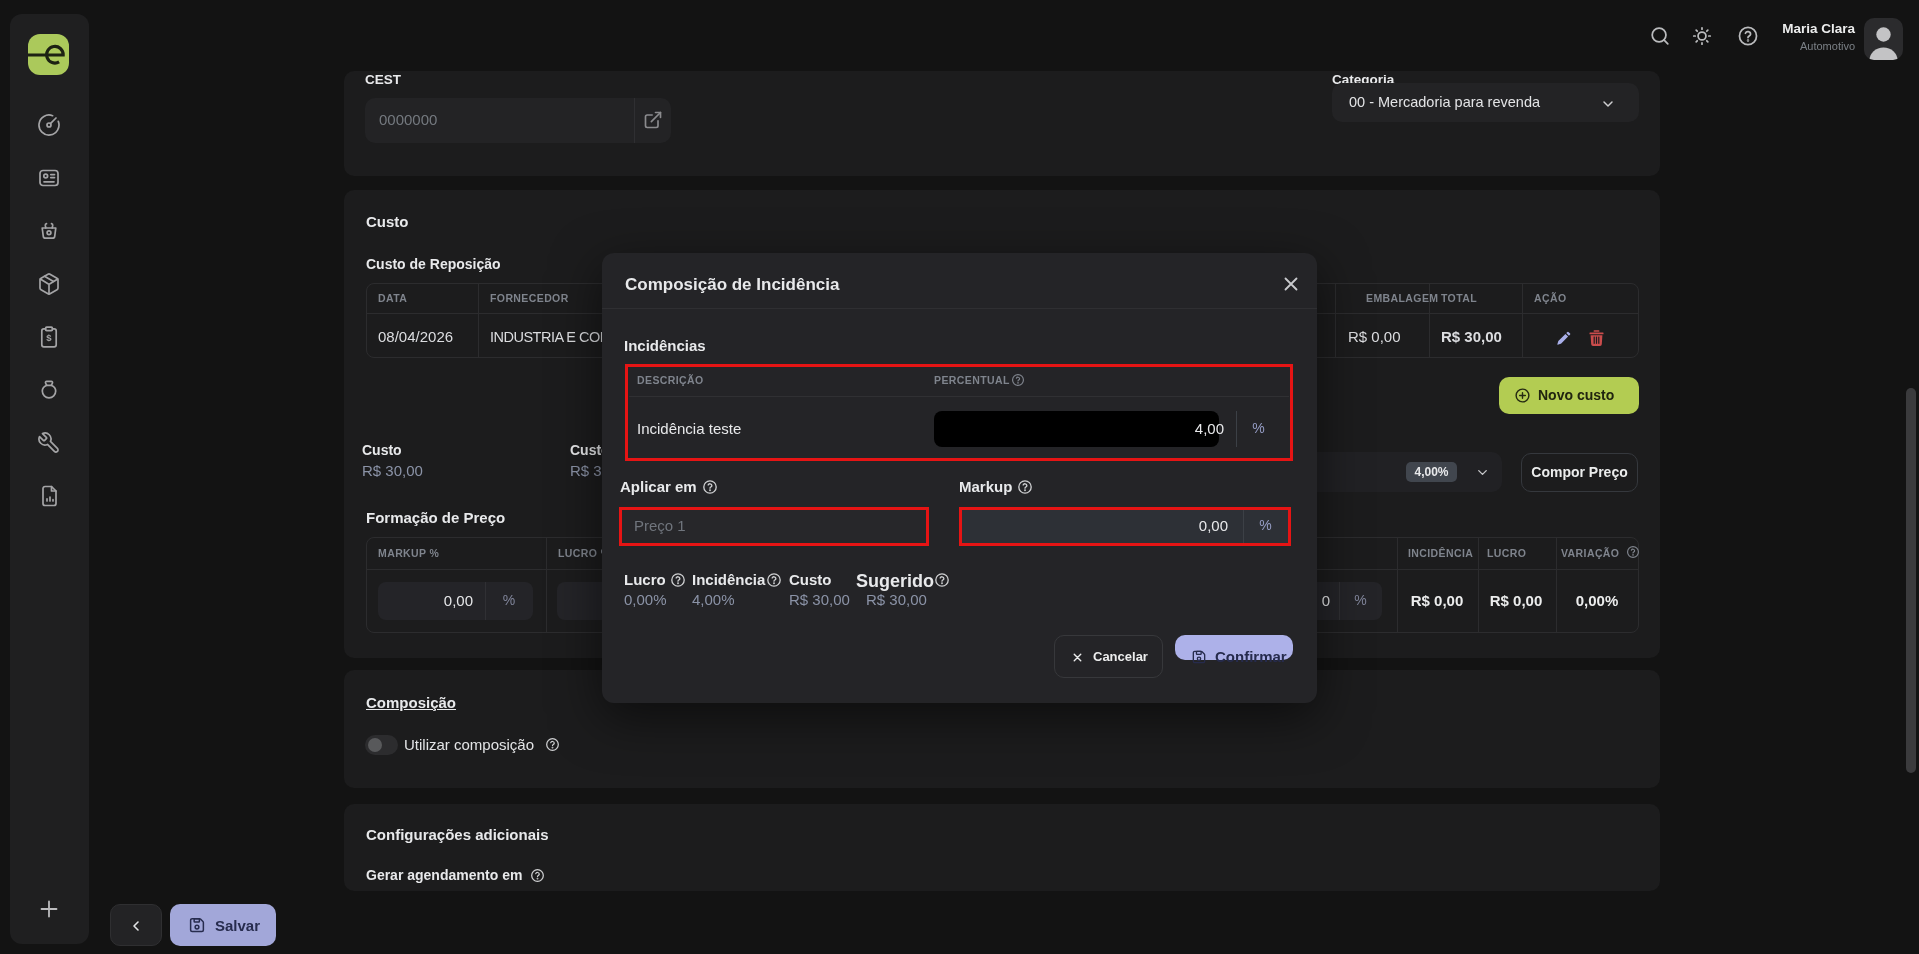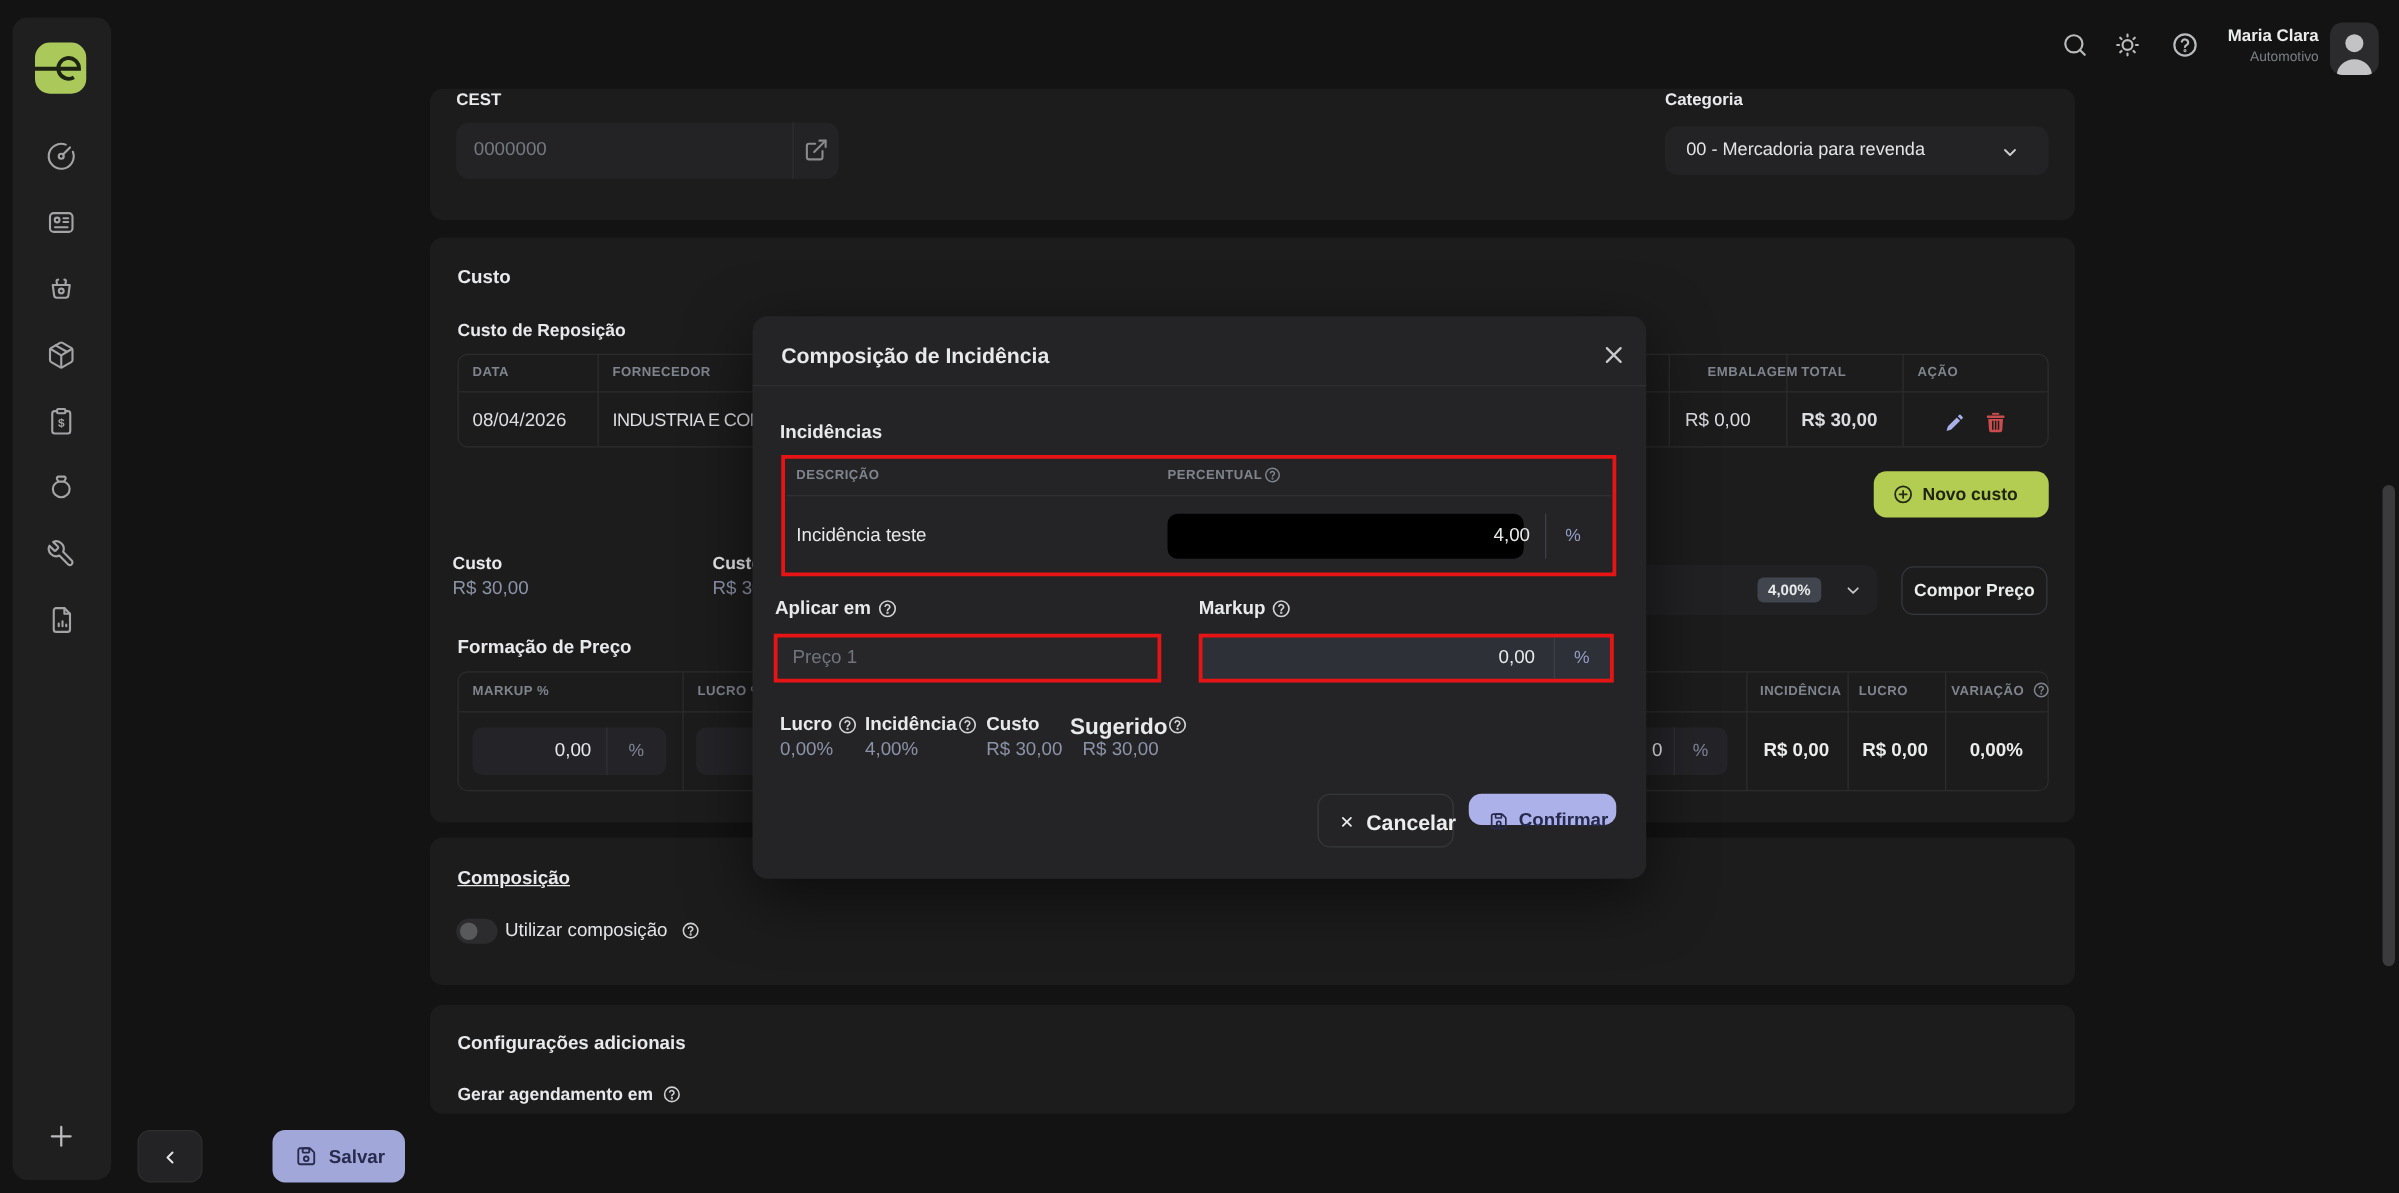--- a/index.html
+++ b/index.html
@@ -114,21 +114,21 @@
     <div class="abs" style="left:269px; top:0; width:37px; height:45px; border-left:1px solid #2f2f32;">
       <svg class="abs" style="left:8px; top:12px;" width="20" height="20" viewBox="0 0 24 24" fill="none" stroke="#8b8b8e" stroke-width="2" stroke-linecap="round" stroke-linejoin="round">
         <path d="M15 3h6v6"></path>
           <path d="M10 14 21 3"></path>
           <path d="M18 13v6a2 2 0 0 1-2 2H5a2 2 0 0 1-2-2V8a2 2 0 0 1 2-2h6"></path>
       </svg>
     </div>
   </div>
   <div class="lbl" style="left:988px; top:1px; font-size:13.5px;">Categoria</div>
 
-  <div class="abs" style="left:988px; top:30px; width:307px; height:39px; background:#232325; border-radius:10px;">
+  <div class="abs" style="left:988px; top:12px; width:307px; height:39px; background:#232325; border-radius:10px;">
     <div class="abs" style="left:17px; top:11px; color:#e3e4e6; font-size:14.5px;">00 - Mercadoria para revenda</div>
     <svg class="abs" style="left:268px; top:13px;" width="16" height="16" viewBox="0 0 24 24" fill="none" stroke="#cfcfd1" stroke-width="2.2" stroke-linecap="round" stroke-linejoin="round">
         <path d="m6 9 6 6 6-6"></path>
       </svg>
   </div>
 </div>
 
 <div class="card" style="top:190px; height:468px;">
   <div class="lbl" style="left:22px; top:23px; font-size:15px;">Custo</div>
   <div class="lbl" style="left:22px; top:66px; font-size:14px;">Custo de Reposição</div>
@@ -246,21 +246,21 @@
       <circle cx="12" cy="16.9" r="0.5" fill="#cfd0d2"></circle>
   </svg>
 </div>
 
 <div id="footer">
   <div class="abs" style="left:110px; top:904px; width:52px; height:42px; background:#232325; border:1px solid #2f2f31; border-radius:10px;">
     <svg class="abs" style="left:17px; top:13px;" width="16" height="16" viewBox="0 0 24 24" fill="none" stroke="#e3e4e6" stroke-width="2.4" stroke-linecap="round" stroke-linejoin="round">
         <path d="m15 18-6-6 6-6"></path>
       </svg>
   </div>
-  <div class="abs" style="left:170px; top:904px; width:106px; height:42px; background:#a2a7d9; border-radius:10px;margin-left:48px;">
+  <div class="abs" style="left:170px; top:904px; width:106px; height:42px; background:#a2a7d9; border-radius:10px;">
     <svg class="abs" style="left:18px; top:12px;" width="18" height="18" viewBox="0 0 24 24" fill="none" stroke="#272c4e" stroke-width="2" stroke-linecap="round" stroke-linejoin="round">
       <path d="M15.2 3.5a2 2 0 0 1 1.4.6l3.3 3.3a2 2 0 0 1 .6 1.4V18.5a2 2 0 0 1-2 2H5.5a2 2 0 0 1-2-2V5.5a2 2 0 0 1 2-2z"></path>
       <rect x="8.2" y="3.5" width="7" height="4.6" rx="0.8"></rect>
       <circle cx="12" cy="14.7" r="2.5"></circle>
     </svg>
     <div class="abs" style="left:45px; top:13px; color:#272c4e; font-size:15px; font-weight:bold;">Salvar</div>
   </div>
 </div>
 
 <div class="abs" style="left:1906px; top:388px; width:10px; height:385px; background:#3b3b3d; border-radius:5px;"></div>
@@ -335,21 +335,21 @@
   </svg>
   <div class="abs muted" style="left:22px; top:338px; font-size:15px;">0,00%</div>
   <div class="abs muted" style="left:90px; top:338px; font-size:15px;">4,00%</div>
   <div class="abs muted" style="left:187px; top:338px; font-size:15px;">R$ 30,00</div>
   <div class="abs muted" style="left:264px; top:338px; font-size:15px;">R$ 30,00</div>
 
   <div class="abs" style="left:452px; top:382px; width:109px; height:43px; border:1px solid #37383b; border-radius:10px;">
     <svg class="abs" style="left:16px; top:15px;" width="13" height="13" viewBox="0 0 24 24" fill="none" stroke="#eceded" stroke-width="2.6" stroke-linecap="round">
         <path d="M18 6 6 18M6 6l12 12"></path>
       </svg>
-    <div class="abs" style="left:38px; top:13px; color:#eceded; font-size:17px; font-weight:bold;">Cancelar</div>
+    <div class="abs" style="left:38px; top:13px; color:#eceded; font-size:13px; font-weight:bold;">Cancelar</div>
   </div>
   <div class="abs" style="left:573px; top:382px; width:118px; height:25px; background:#adb1e9; border-radius:10px;">
     <svg class="abs" style="left:16px; top:14px;" width="16" height="16" viewBox="0 0 24 24" fill="none" stroke="#262b4d" stroke-width="2" stroke-linecap="round" stroke-linejoin="round">
       <path d="M15.2 3.5a2 2 0 0 1 1.4.6l3.3 3.3a2 2 0 0 1 .6 1.4V18.5a2 2 0 0 1-2 2H5.5a2 2 0 0 1-2-2V5.5a2 2 0 0 1 2-2z"></path>
       <rect x="8.2" y="3.5" width="7" height="4.6" rx="0.8"></rect>
       <circle cx="12" cy="14.7" r="2.5"></circle>
     </svg>
     <div class="abs" style="left:40px; top:13px; color:#262b4d; font-size:15px; font-weight:bold;">Confirmar</div>
   </div>
 </div>

